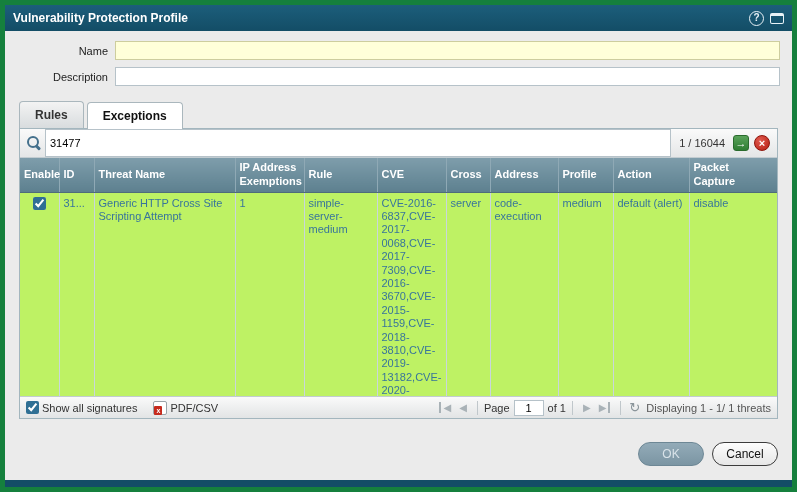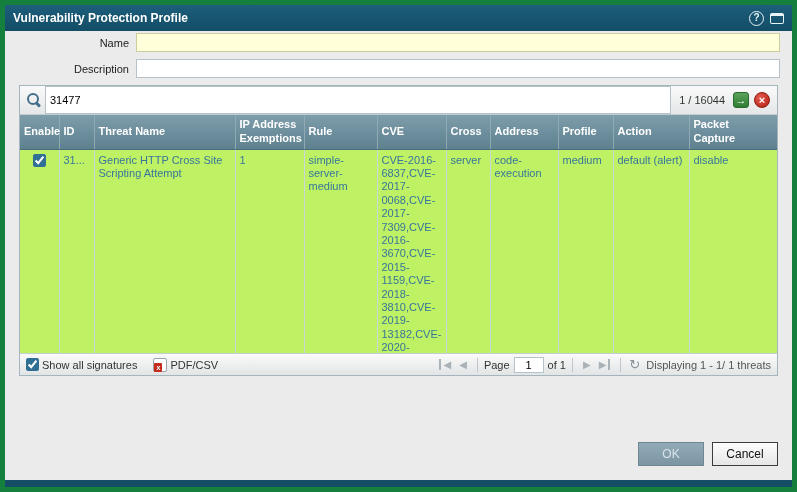--- a/index.html
+++ b/index.html
@@ -30,21 +30,21 @@
     width: 15px; height: 15px; border-radius: 50%;
     border: 1.5px solid #e8f2f7; color: #e8f2f7;
     font-size: 10px; font-weight: bold; line-height: 12px; text-align: center;
   }
   .win-icon {
     width: 14px; height: 11px;
     border: 1px solid #e8f2f7; border-top-width: 3px; border-radius: 2px;
     background: transparent;
   }
   
-  .form-area { padding: 2px 12px 0 12px; margin-left: 21px; }
+  .form-area { padding: 10px 12px 0 12px; }
   .form-row { display: flex; align-items: center; margin-bottom: 7px; }
   .form-row label { width: 98px; text-align: right; padding-right: 7px; color: #222; }
   .form-row input {
     flex: 1; height: 19px; border: 1px solid #b6c2c9; padding: 0 4px;
     font-family: "Liberation Sans", sans-serif; font-size: 11px; background: #fff;
   }
   .form-row input.required { background: #ffffd9; border-color: #cdcd9e; }
   
   .tabs { display: flex; padding: 8px 0 0 14px; position: relative; z-index: 2; }
   .tab {
@@ -138,21 +138,21 @@
   .vdiv { width: 1px; height: 14px; background: #c0c7cb; margin: 0 6px; }
   .pager input.pg {
     width: 30px; height: 16px; border: 1px solid #b6c2c9; text-align: center;
     font-size: 11px; margin: 0 4px; font-family: "Liberation Sans", sans-serif;
   }
   .refresh { color: #8a949a; font-size: 13px; margin: 0 6px 0 2px; cursor: pointer; }
   .displaying { color: #555; white-space: nowrap; text-align: right; }
   
   .btn-row { margin-top: auto; display: flex; justify-content: flex-end; padding: 0 14px 14px 0; gap: 8px; }
   .btn {
-    min-width: 66px; height: 24px; border-radius: 0; font-size: 12px;
+    min-width: 66px; height: 24px; border-radius: 12px; font-size: 12px;
     font-family: "Liberation Sans", sans-serif; cursor: pointer;
   }
   .btn.ok {
     background: linear-gradient(#93abb8, #7b95a3); border: 1px solid #6d8795;
     color: #d9e3e9; cursor: default;
   }
   .btn.cancel {
     background: linear-gradient(#fdfdfd, #e6e6e6); border: 1px solid #3c3c3c; color: #111;
   }
   .bottom-strip { flex: 0 0 7px; background: #134d66; }
@@ -177,20 +177,24 @@
     <div class="form-row">
       <label>Name</label>
       <input class="required" type="text" value="" style="">
     </div>
     <div class="form-row">
       <label>Description</label>
       <input type="text" value="" style="">
     </div>
   </div>
 
+  <div class="tabs">
+    <div class="tab">Rules</div>
+    <div class="tab active">Exceptions</div>
+  </div>
 
   <div class="panel">
 
     <div class="searchbar">
       <span class="mag"></span>
       <input class="search" type="text" value="31477" style="">
       <span class="search-count">1 / 16044</span>
       <span class="go-btn">→</span>
       <span class="clear-btn">×</span>
     </div>

